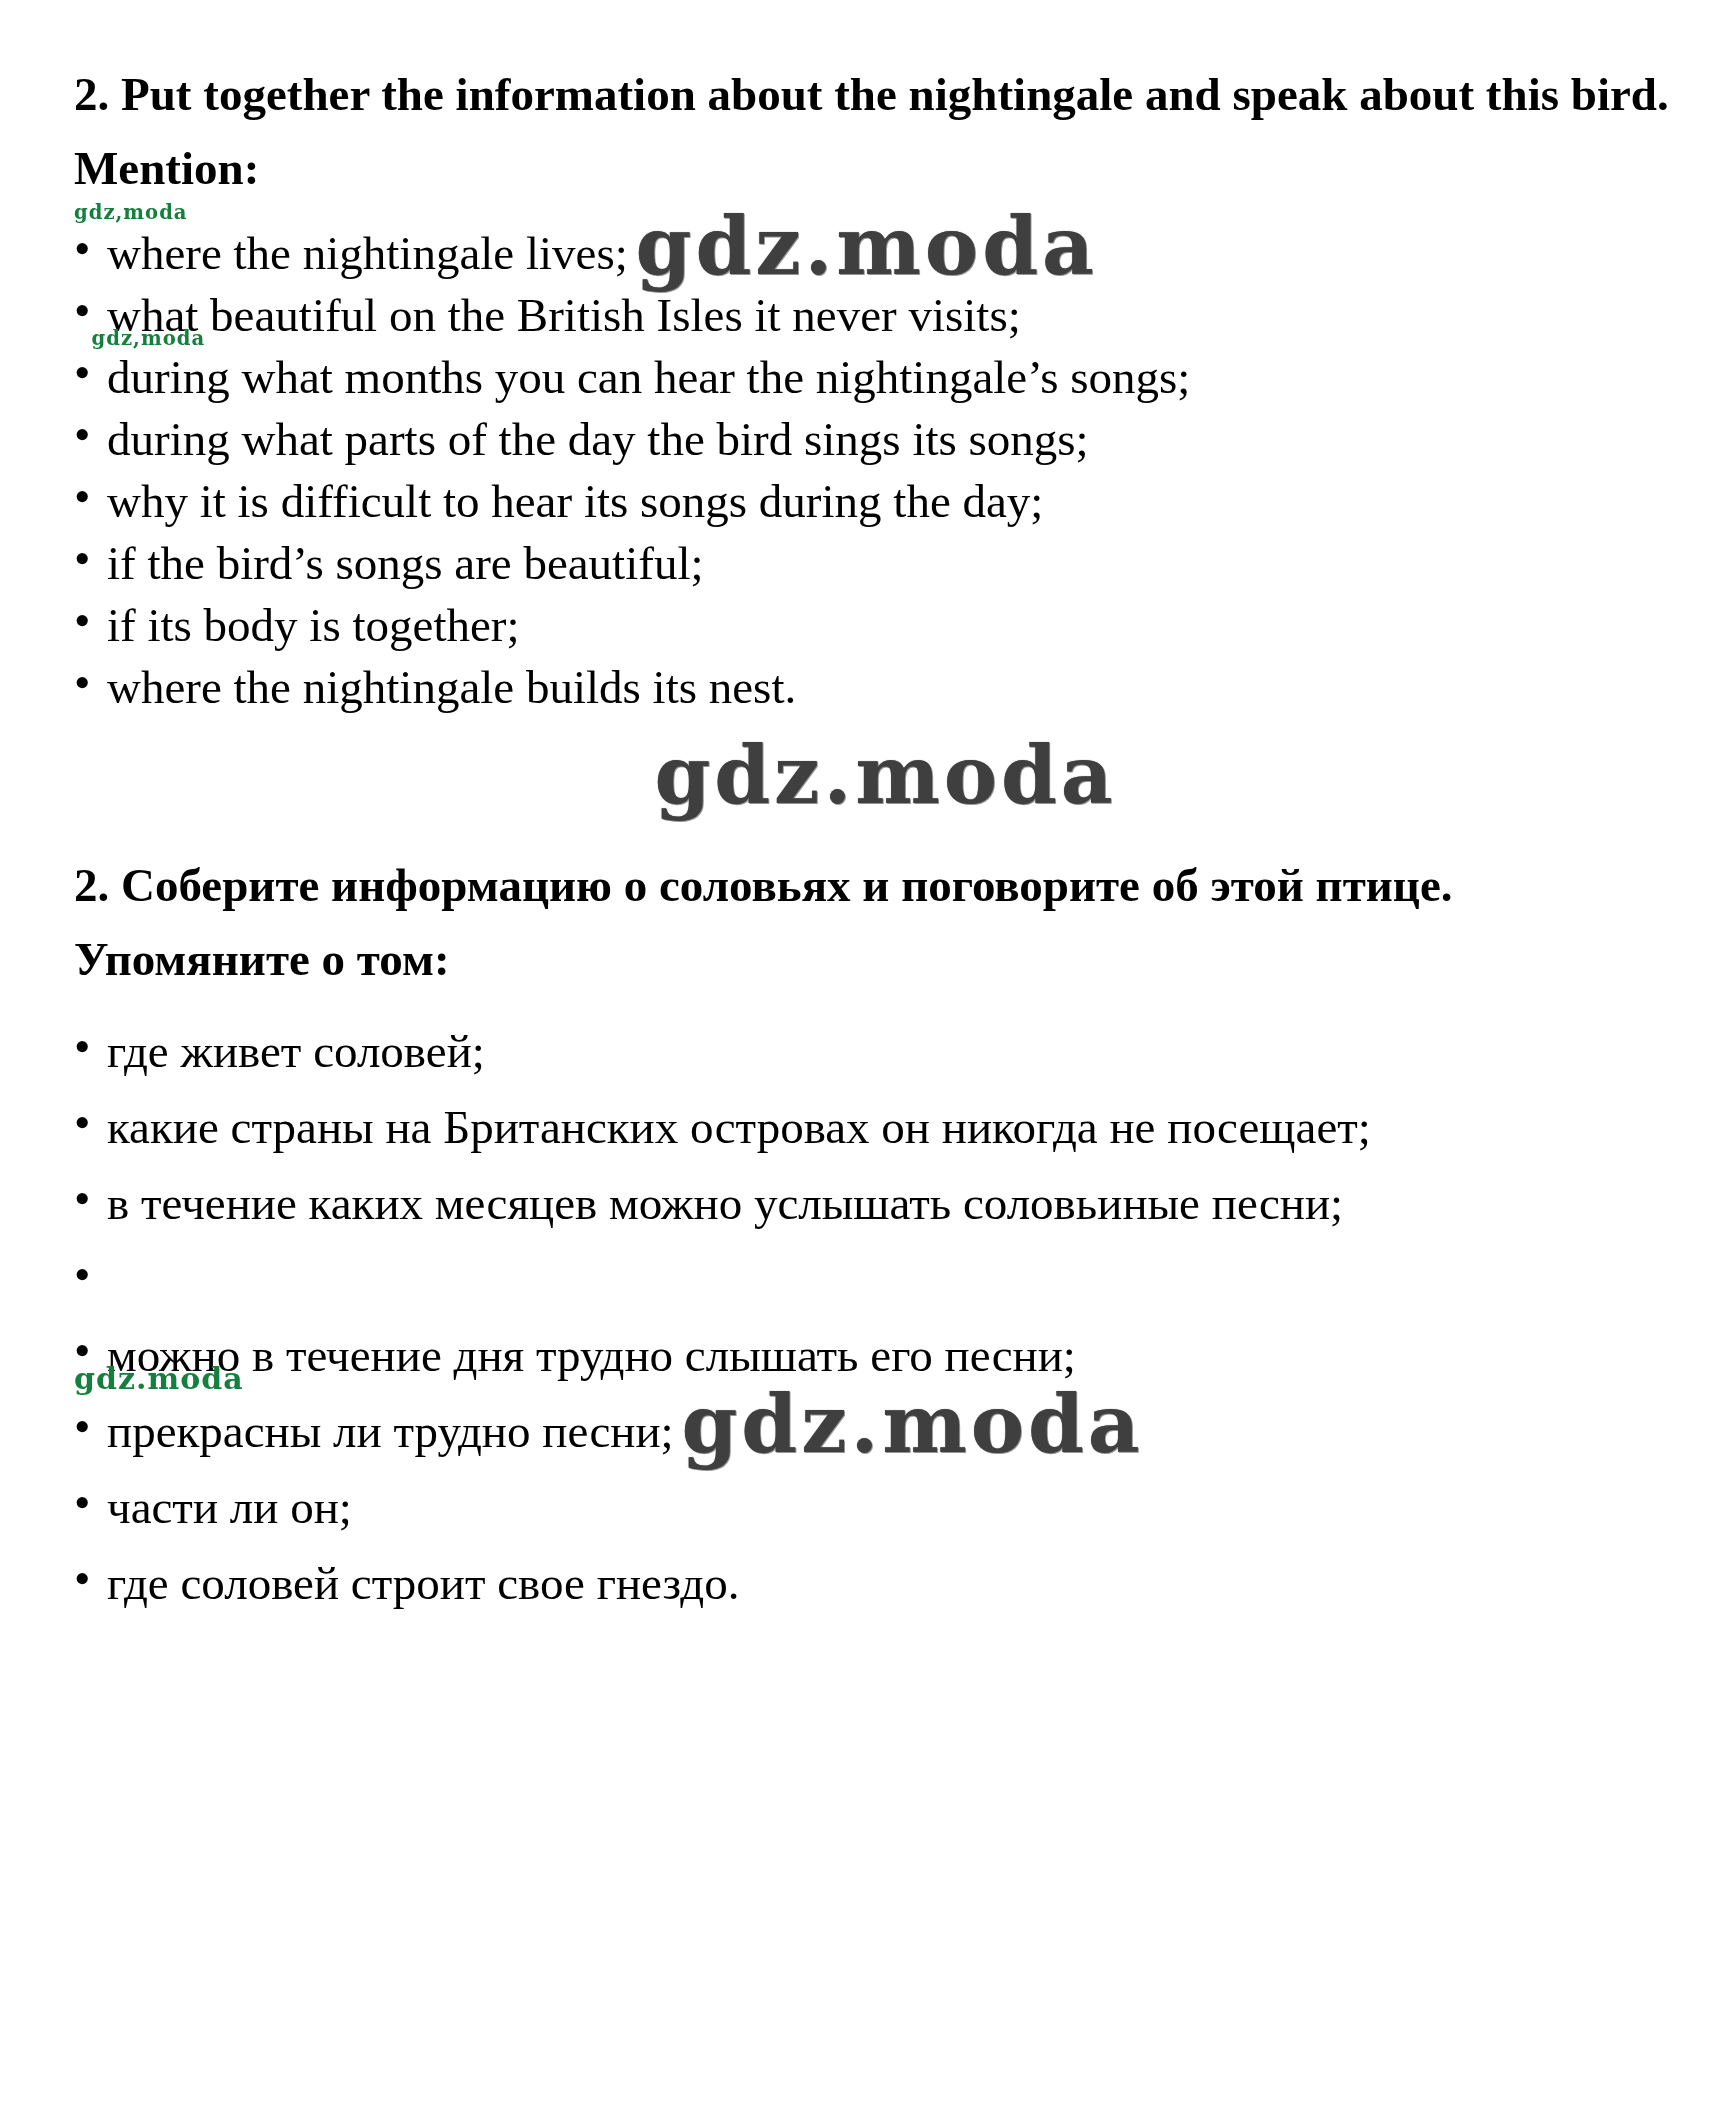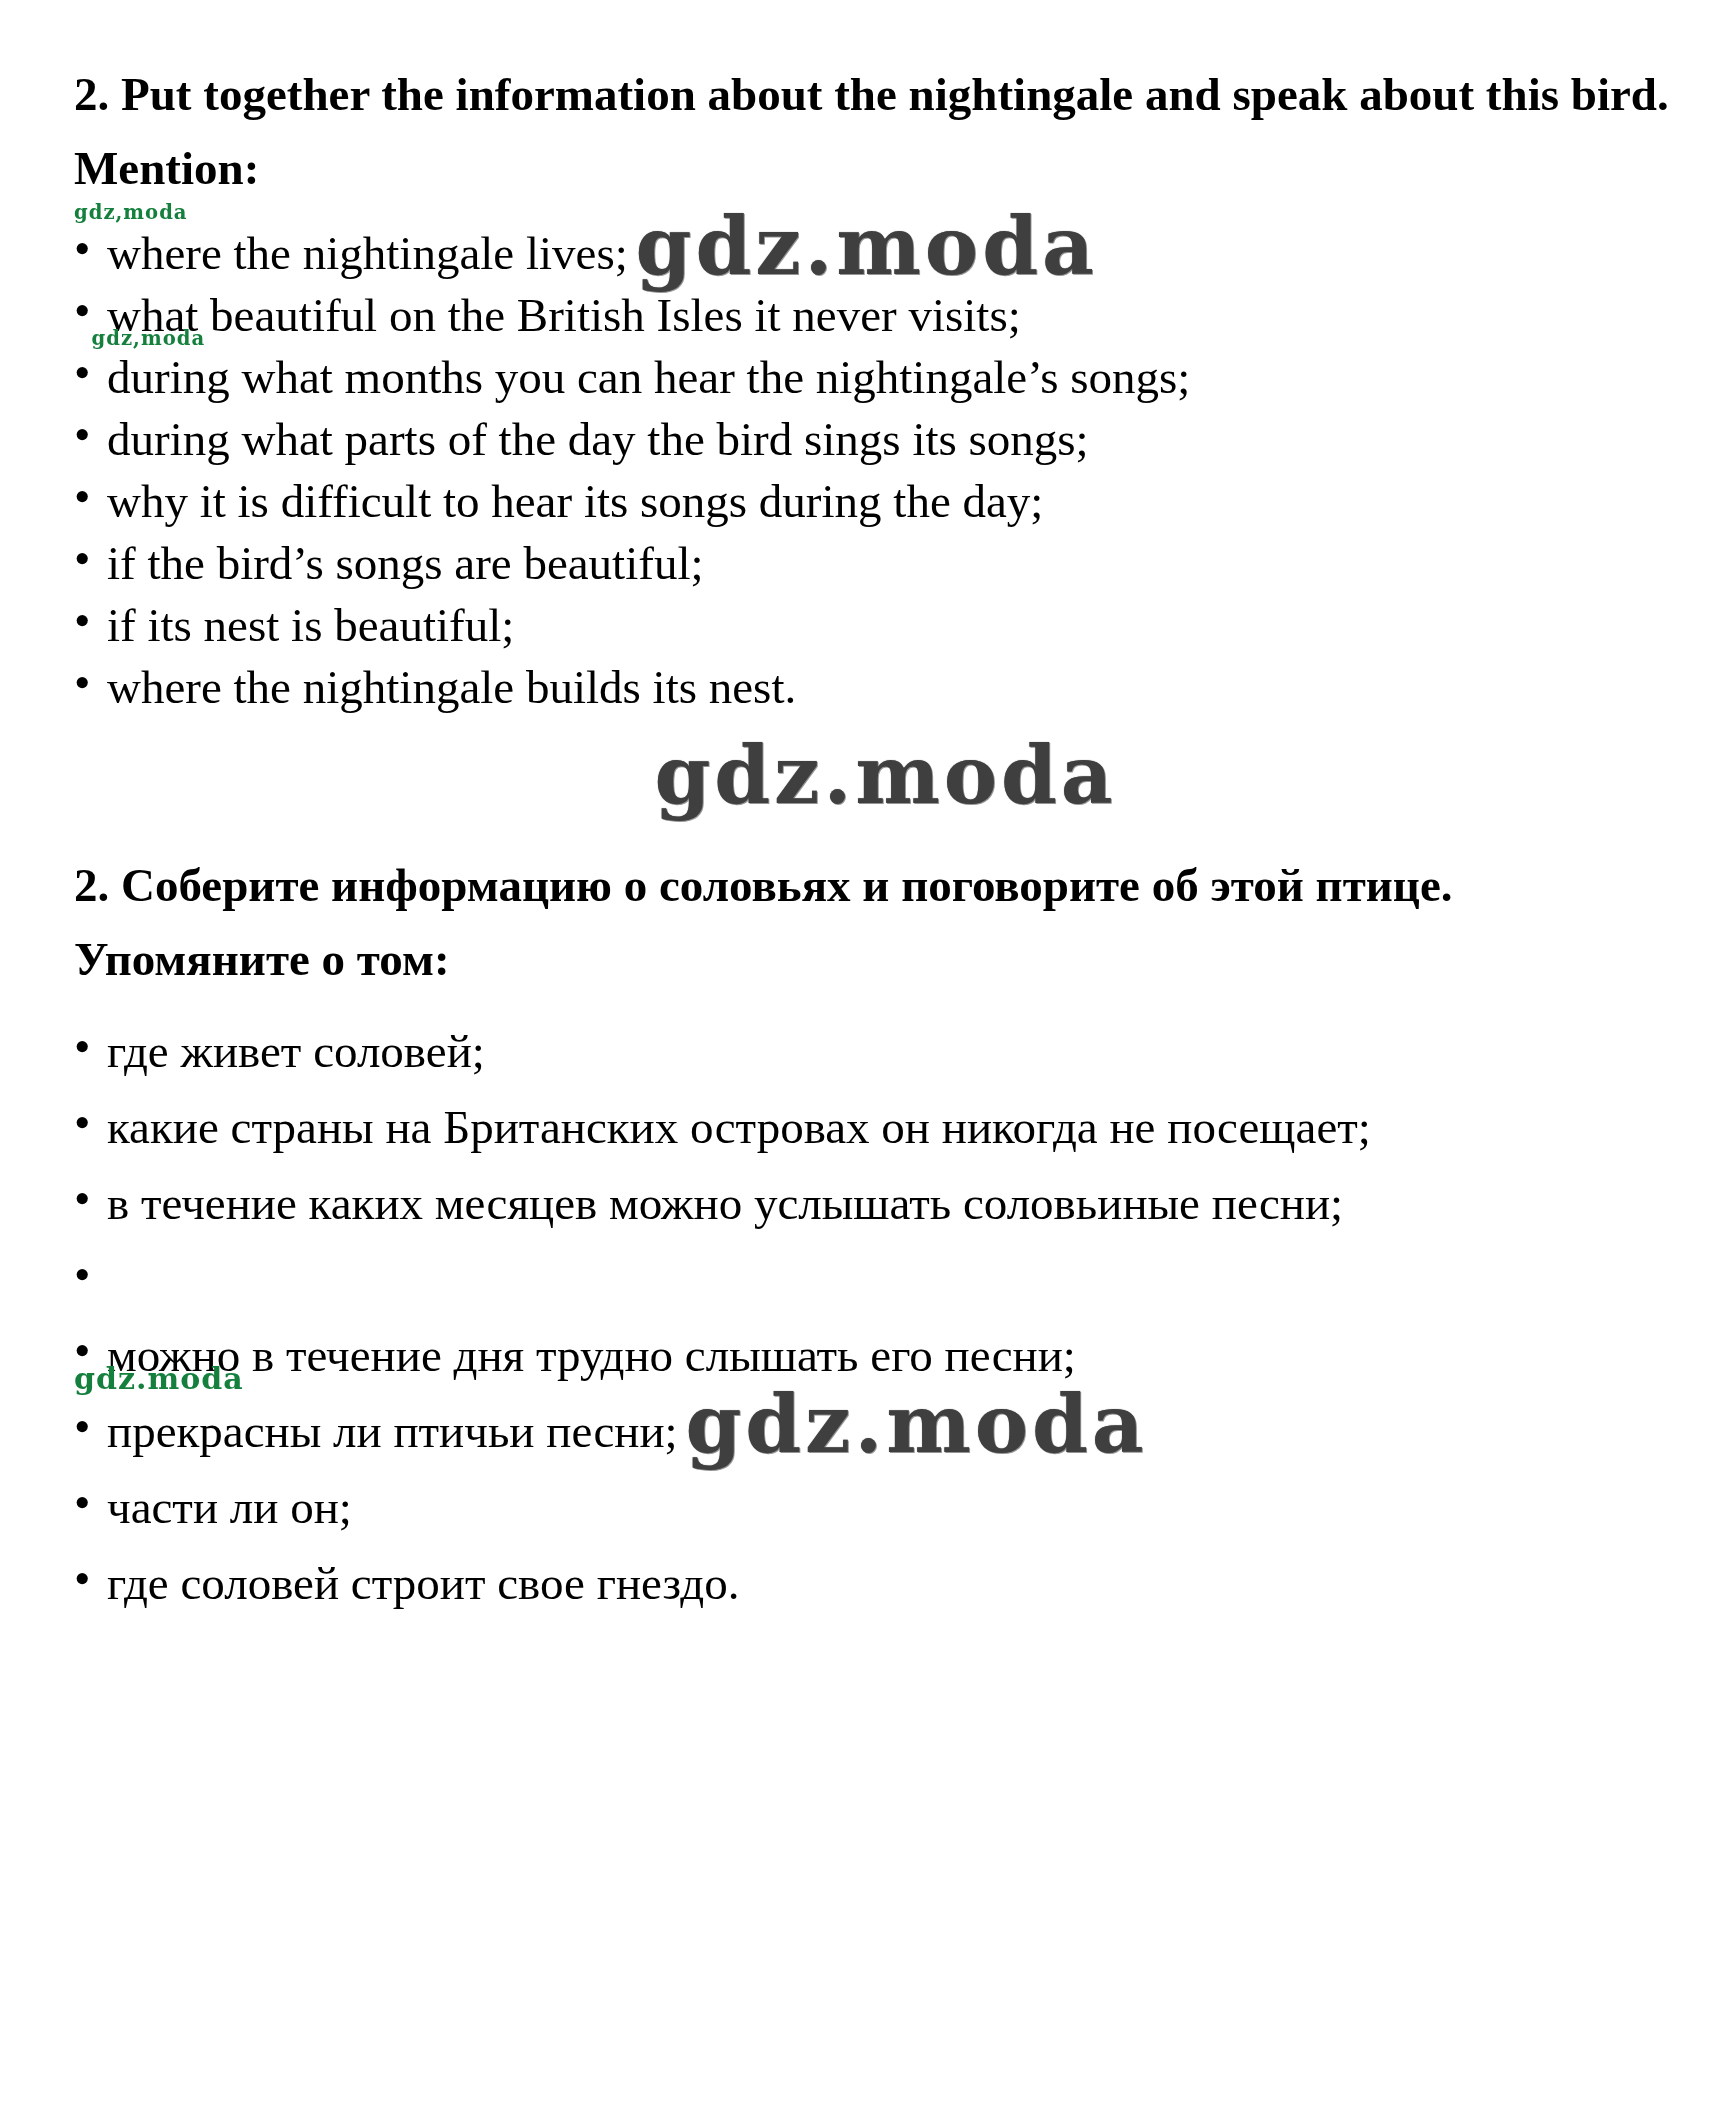--- a/index.html
+++ b/index.html
@@ -104,21 +104,21 @@
       <span class="btext">why it is difficult to hear its songs during the day;</span>
     </div>
 
     <div class="row en">
       <span class="bullet">•</span>
       <span class="btext">if the bird’s songs are beautiful;</span>
     </div>
 
     <div class="row en">
       <span class="bullet">•</span>
-      <span class="btext">if its nest is beautiful;</span>
+      <span class="btext">if its body is together;</span>
     </div>
 
     <div class="row en">
       <span class="bullet">•</span>
       <span class="btext">where the nightingale builds its nest.</span>
     </div>
 
   </div>
 
   <div class="wm-center-wrap">
@@ -149,21 +149,21 @@
     </div>
 
     <div class="row ru">
       <span class="bullet">•</span>
       <span class="btext">можно в течение дня трудно слышать его песни;</span>
     </div>
 
     <div class="row ru">
       <span class="wm-small sm-3">gdz.moda</span>
       <span class="bullet">•</span>
-      <span class="btext">прекрасны ли птичьи песни;</span>
+      <span class="btext">прекрасны ли трудно песни;</span>
       <span class="wm wm-inline">gdz.moda</span>
     </div>
 
     <div class="row ru">
       <span class="bullet">•</span>
       <span class="btext">части ли он;</span>
     </div>
 
     <div class="row ru">
       <span class="bullet">•</span>

